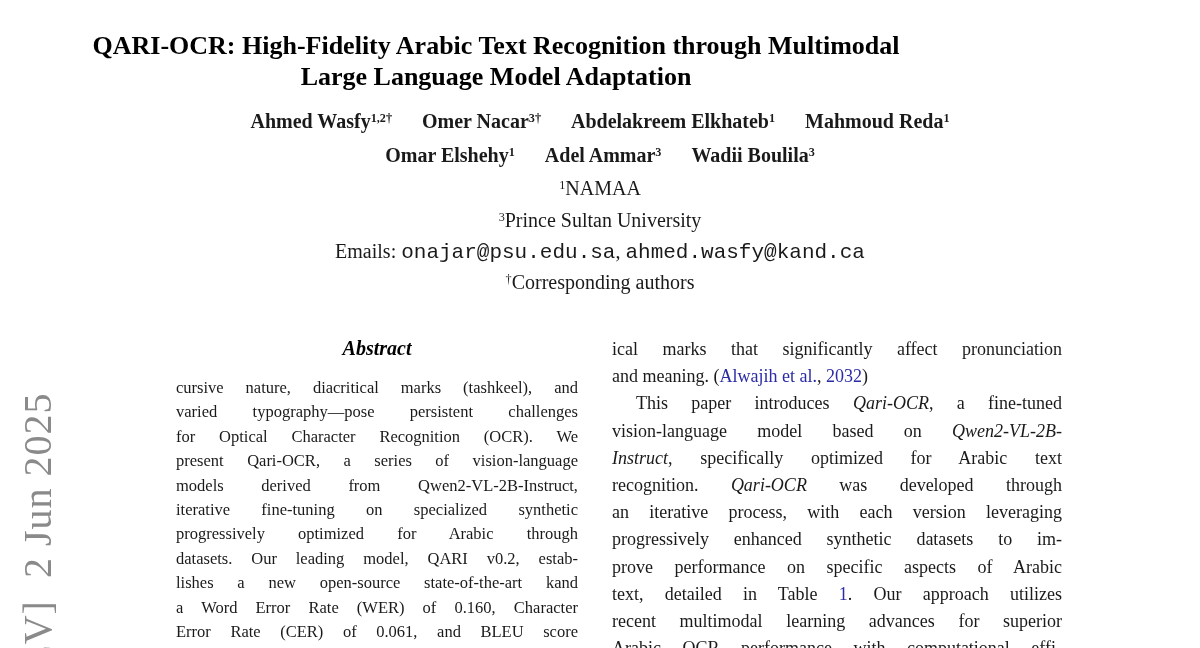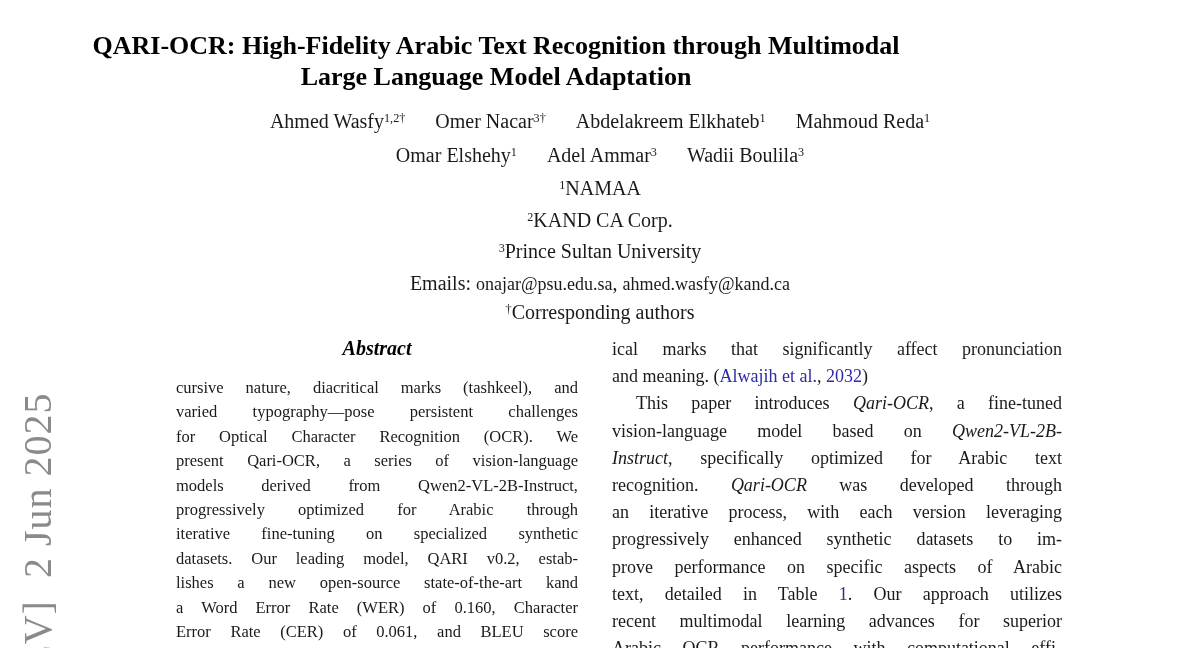--- a/index.html
+++ b/index.html
@@ -17,24 +17,24 @@
   }
   .page{position:absolute;inset:0;}
   .title-block{
     position:absolute;left:0;top:30px;width:992px;text-align:center;
     color:var(--title-color);font-weight:700;font-size:26px;line-height:31px;
   }
   .header-block{
     position:absolute;left:0;top:106px;width:1200px;text-align:center;font-size:20px;
   }
   .authors-line{line-height:31px;}
-  .author{margin:0 15px;white-space:nowrap;}
+  .author{margin:0 15px;white-space:nowrap;font-weight:bold;}
   .header-line{line-height:28.6px;}
   .sup{font-size:61%;position:relative;top:-0.5em;}
-  .mono{font-family:Liberation Serif, serif;font-size:18px;}
+  .mono{font-family:Liberation Mono, monospace;font-size:21px;}
   .abstract-heading{
     position:absolute;left:176px;top:337px;width:402px;text-align:center;
     font-weight:700;font-size:20px;color:var(--title-color);font-style:italic;
   }
   .abstract-lines{position:absolute;left:176px;top:376px;width:402px;font-size:16.5px;}
   .abstract-lines .line{line-height:24.4px;height:24.4px;}
   .right-col{position:absolute;left:612px;top:336px;width:450px;font-size:18px;}
   .right-col .line{line-height:27.2px;height:27.2px;}
   .line{text-align:justify;text-align-last:justify;}
   .line.left{text-align-last:left;}
@@ -57,37 +57,36 @@
   <div class="title-block">
     <div>QARI-OCR: High-Fidelity Arabic Text Recognition through Multimodal</div>
     <div>Large Language Model Adaptation</div>
   </div>
 
   <div class="header-block">
     <div class="authors-line"><span class="author"><span>Ahmed Wasfy</span><span class="sup">1,2†</span></span><span class="author"><span>Omer Nacar</span><span class="sup">3†</span></span><span class="author"><span>Abdelakreem Elkhateb</span><span class="sup">1</span></span><span class="author"><span>Mahmoud Reda</span><span class="sup">1</span></span></div>
     <div class="authors-line"><span class="author"><span>Omar Elshehy</span><span class="sup">1</span></span><span class="author"><span>Adel Ammar</span><span class="sup">3</span></span><span class="author"><span>Wadii Boulila</span><span class="sup">3</span></span></div>
     <div>
         <div class="header-line"><span class="sup">1</span><span>NAMAA</span></div>
-        <div class="header-line"><span class="sup">2</span><span>KAND CA Corp.</span></div>
         <div class="header-line"><span class="sup">3</span><span>Prince Sultan University</span></div>
         <div class="header-line"><span>Emails: </span><span class="mono">onajar@psu.edu.sa</span><span>, </span><span class="mono">ahmed.wasfy@kand.ca</span></div>
         <div class="header-line"><span class="sup">†</span><span>Corresponding authors</span></div>
       </div>
   </div>
 
   <div class="abstract-heading">Abstract</div>
 
   <div class="abstract-lines">
       <div class="line"><span>cursive nature, diacritical marks (tashkeel), and</span></div>
       <div class="line"><span>varied typography—pose persistent challenges</span></div>
       <div class="line"><span>for Optical Character Recognition (OCR). We</span></div>
       <div class="line"><span>present Qari-OCR, a series of vision-language</span></div>
       <div class="line"><span>models derived from Qwen2-VL-2B-Instruct,</span></div>
+      <div class="line"><span>iterative fine-tuning on specialized synthetic</span></div>
       <div class="line"><span>progressively optimized for Arabic through</span></div>
-      <div class="line"><span>iterative fine-tuning on specialized synthetic</span></div>
       <div class="line"><span>datasets. Our leading model, QARI v0.2, estab-</span></div>
       <div class="line"><span>lishes a new open-source state-of-the-art kand</span></div>
       <div class="line"><span>a Word Error Rate (WER) of 0.160, Character</span></div>
       <div class="line"><span>Error Rate (CER) of 0.061, and BLEU score</span></div>
     </div>
 
   <div class="right-col">
       <div class="line"><span>ical marks that significantly affect pronunciation</span></div>
       <div class="line left"><span>and meaning. (</span><span class="link">Alwajih et al.</span><span>, </span><span class="link">2032</span><span>)</span></div>
       <div class="line indent"><span>This paper introduces </span><span class="i">Qari-OCR</span><span>, a fine-tuned</span></div>

